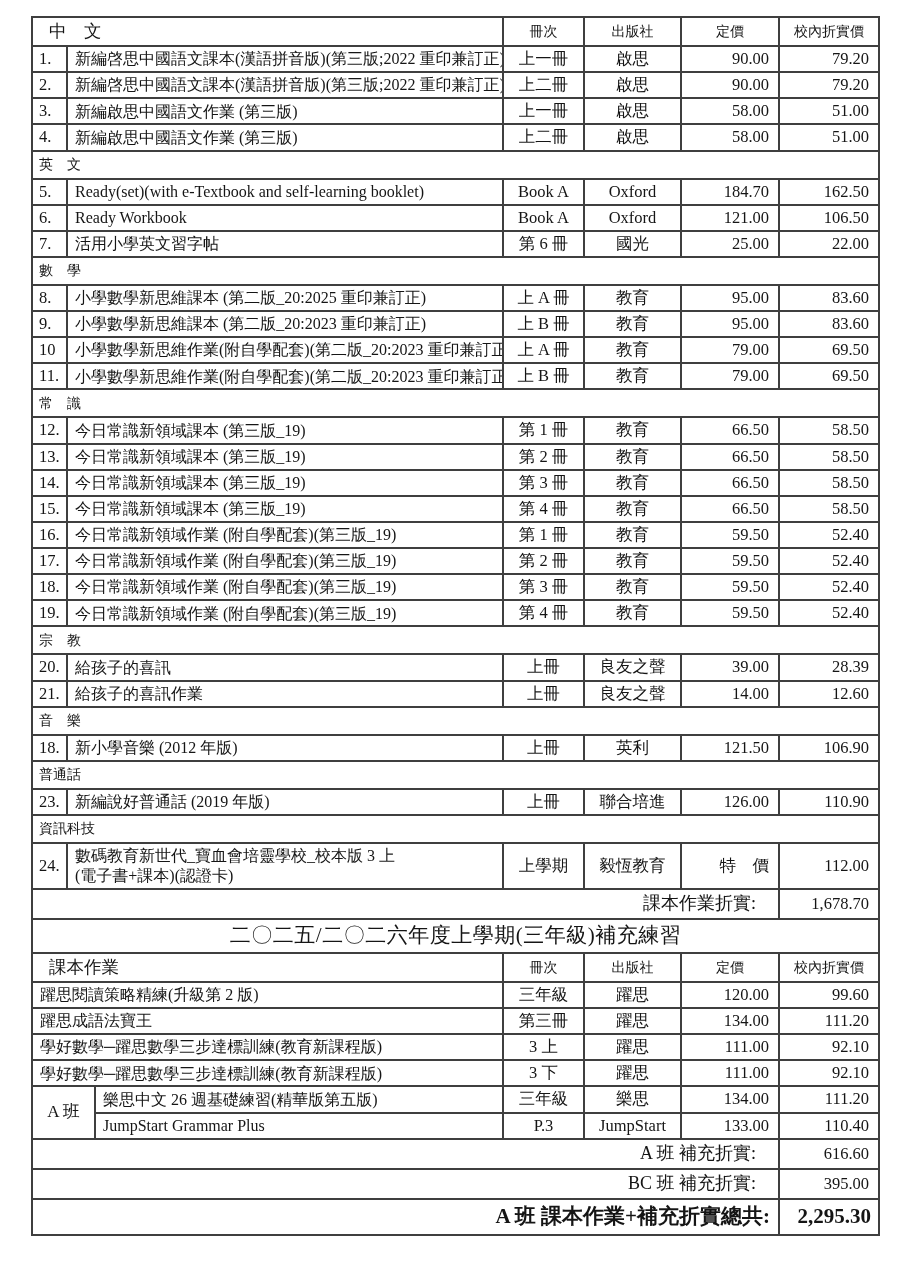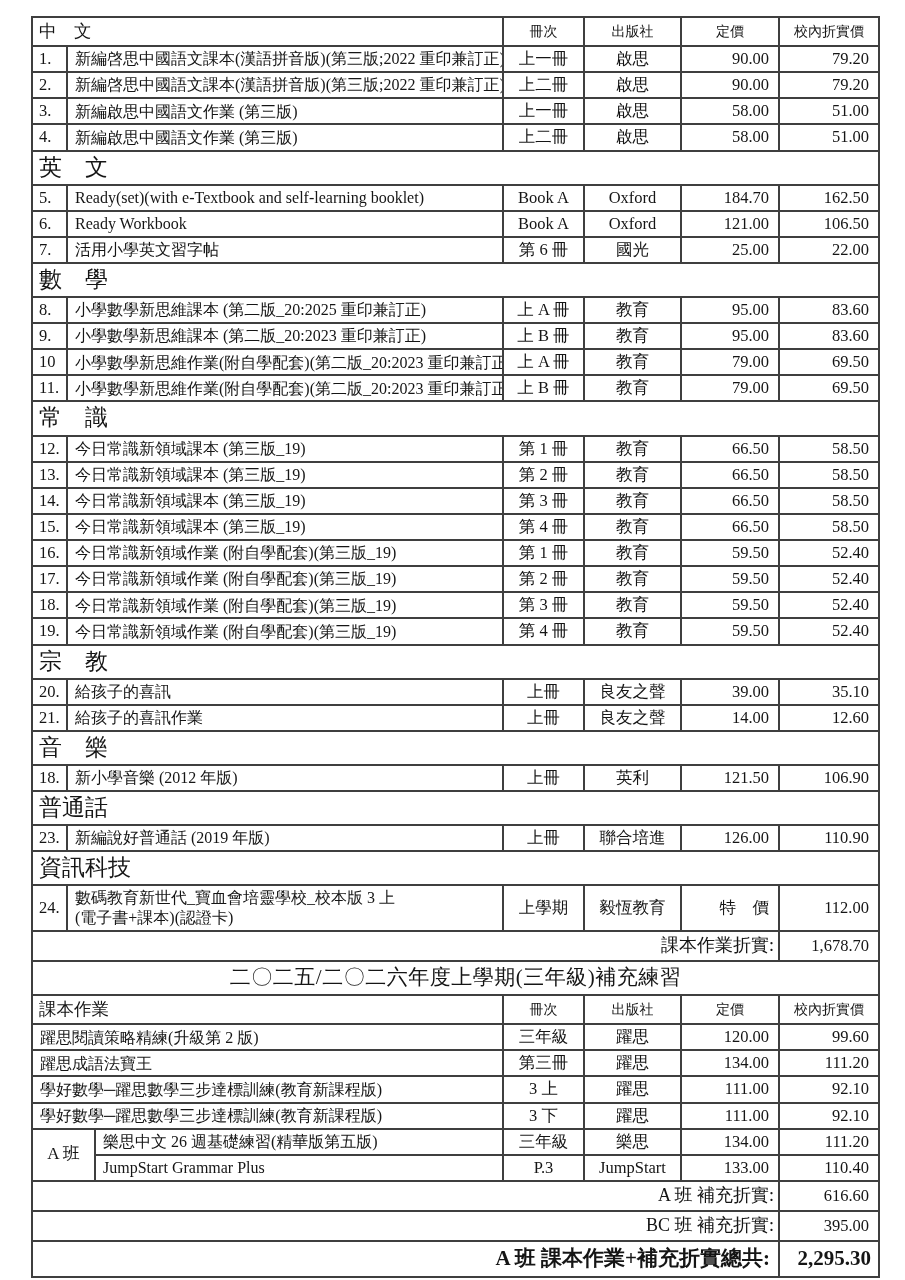--- a/index.html
+++ b/index.html
@@ -20,24 +20,24 @@
     border:2px solid #3f3f3f;
     font-size:16.5px;line-height:1.22;
     padding:2px 4px;height:20px;
     overflow:hidden;white-space:nowrap;
     vertical-align:middle;
   }
   td.num{padding-left:6px;}
   td.title{padding-left:7px;font-size:16px;}
   td.c{text-align:center;}
   td.r{text-align:right;padding-right:9px;}
-  tr.section-row td{font-size:23px;padding-left:6px;height:22px;}
+  tr.section-row td{font-size:14px;padding-left:6px;height:22px;}
   tr.head-row td{height:23px;font-size:14px;}
-  tr.head-row td.subject{font-size:17.5px;padding-left:6px;}
-  tr.subtotal-row td.lbl{text-align:right;font-size:18px;padding-right:4px;height:24px;}
+  tr.head-row td.subject{font-size:17.5px;padding-left:16px;}
+  tr.subtotal-row td.lbl{text-align:right;font-size:18px;padding-right:22px;height:24px;}
   tr.supp-title-row td{
     text-align:center;font-weight:normal;font-size:21px;height:28px;letter-spacing:.5px;
   }
   tr.grand-row td{font-weight:bold;font-size:21px;height:30px;}
   tr.grand-row td.lbl{text-align:right;padding-right:8px;}
   tr.grand-row td.val{text-align:right;padding-right:7px;}
   td.group{font-size:17px;margin-left:22px;}
   td.two-line{white-space:normal;line-height:1.25;}
 </style>
 </head>
@@ -231,21 +231,21 @@
         </tr>
         <tr class="section-row">
           <td colspan="7">宗　教</td>
         </tr>
         <tr>
           <td class="num">20.</td>
           <td class="title" colspan="2">給孩子的喜訊</td>
           <td class="c">上冊</td>
           <td class="c">良友之聲</td>
           <td class="r">39.00</td>
-          <td class="r">35.10</td>
+          <td class="r">28.39</td>
         </tr>
         <tr>
           <td class="num">21.</td>
           <td class="title" colspan="2">給孩子的喜訊作業</td>
           <td class="c">上冊</td>
           <td class="c">良友之聲</td>
           <td class="r">14.00</td>
           <td class="r">12.60</td>
         </tr>
         <tr class="section-row">

